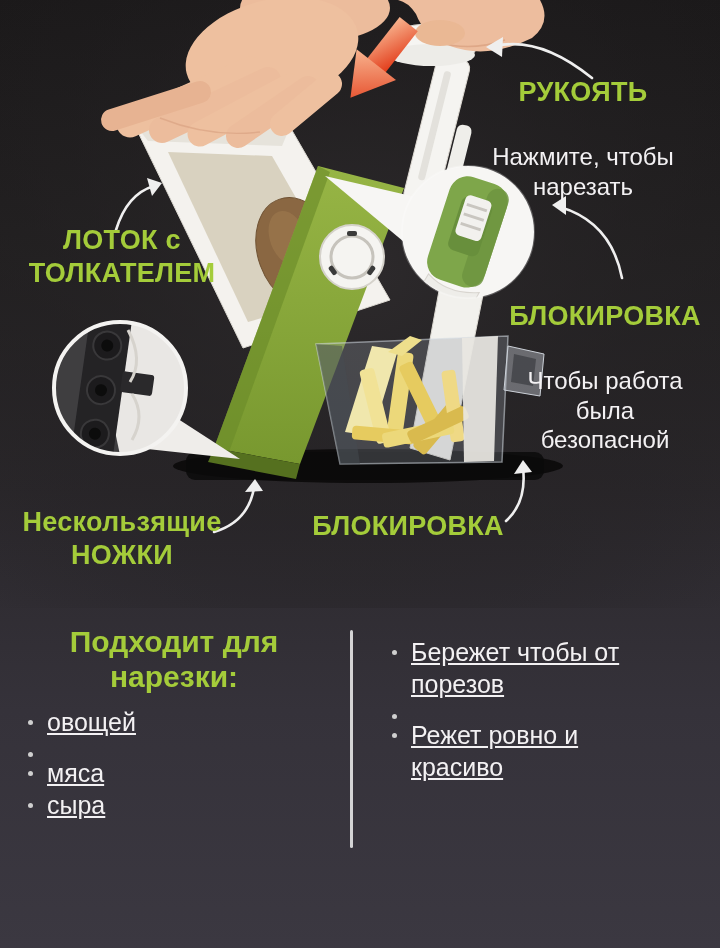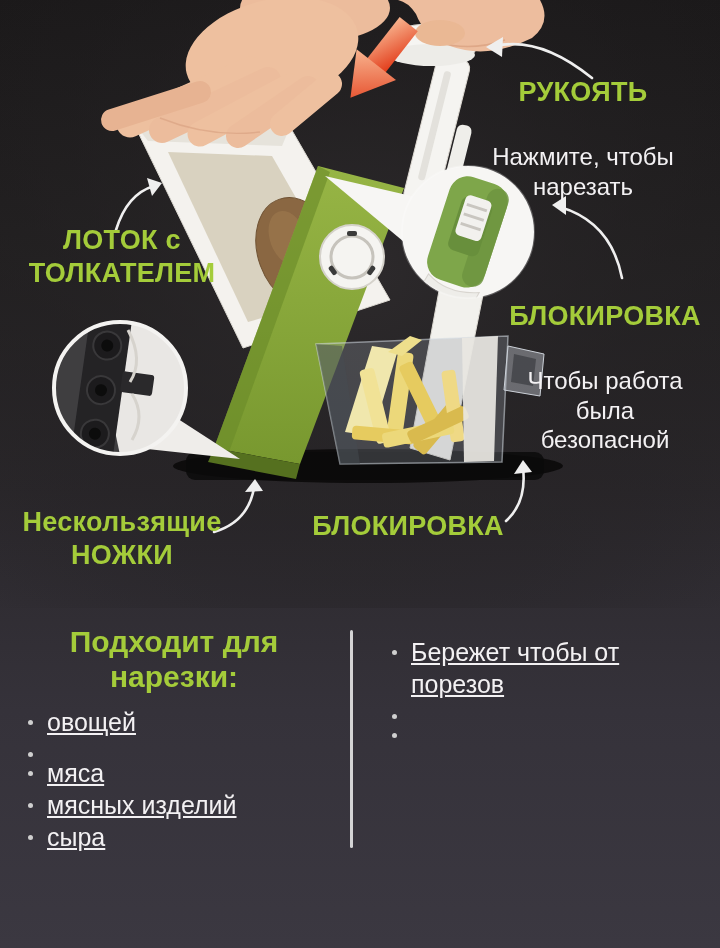--- a/index.html
+++ b/index.html
@@ -228,38 +228,36 @@
         </div>
       <div class="item">
           <span class="bullet"></span>
         </div>
       <div class="item">
           <span class="bullet"></span>
           <span class="item-text">мяса</span>
         </div>
       <div class="item">
           <span class="bullet"></span>
-          <span class="item-text">мясных изделий</span>
-        </div>
-      <div class="item">
-          <span class="bullet"></span>
           <span class="item-text">сыра</span>
         </div>
     </div>
   </div>
 
   <div class="col" style="left:388px;width:308px">
     <div class="items">
       <div class="item">
           <span class="bullet"></span>
           <span class="item-text">Бережет чтобы от
 порезов</span>
         </div>
       <div class="item">
           <span class="bullet"></span>
         </div>
       <div class="item">
           <span class="bullet"></span>
+          <span class="item-text">Режет ровно и
+красиво</span>
         </div>
     </div>
   </div>
 
 </div>
 
 </body></html>

